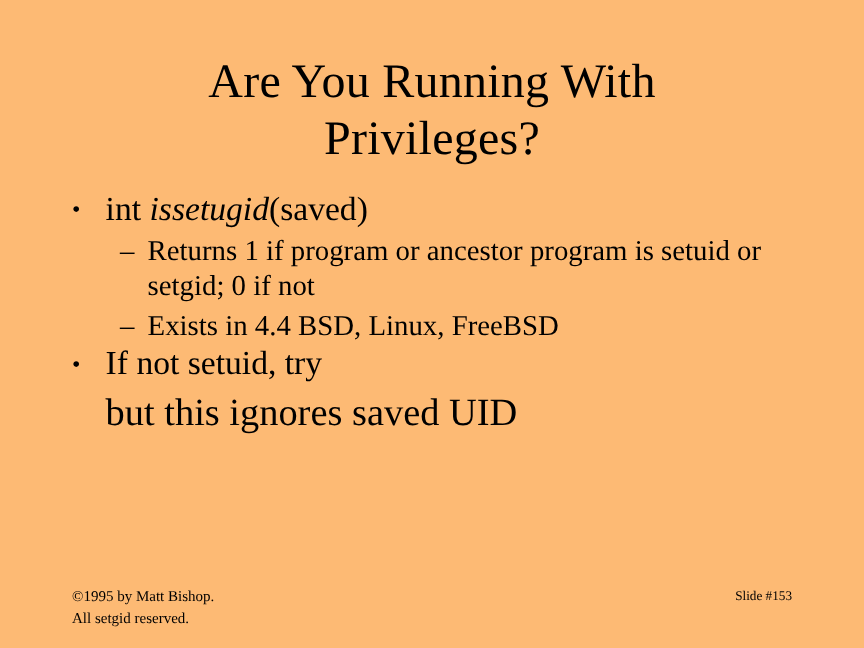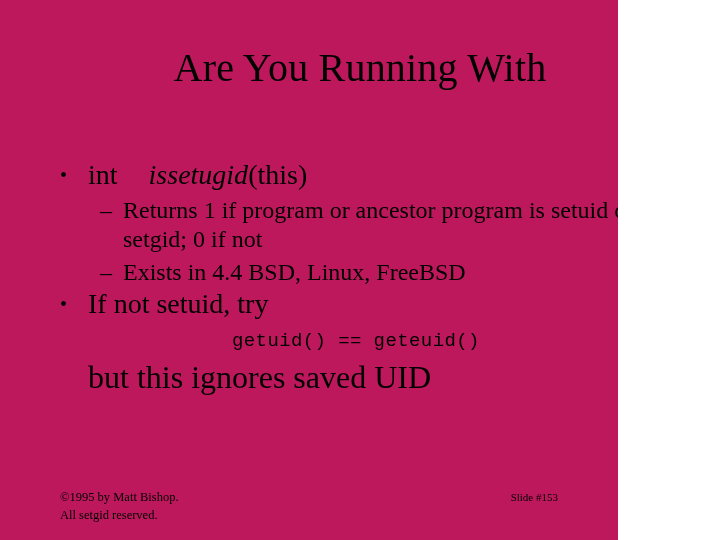--- a/index.html
+++ b/index.html
@@ -2,23 +2,23 @@
 <html><head>
 <meta charset="utf-8">
 <style>
   html, body {
     margin: 0;
     padding: 0;
     background: #ffffff;
   }
   #slide {
     position: relative;
-    width: 618px;
+    width: 720px;
     height: 540px;
-    background: #be185d;
+    background: #fdba74;
     color: #000000;
     font-family: "Liberation Serif", "DejaVu Serif", serif;
     overflow: hidden;
   }
 
   
   #title {
     position: absolute;
     left: 60px;
     top: 44px;
@@ -46,21 +46,21 @@
     line-height: 34px;
     margin-bottom: 2px;
   }
   .lvl1 > .marker {
     position: absolute;
     left: 8px;
     top: 0;
     font-size: 20px;
     line-height: 34px;
   }
-  .lvl1 .italic { font-style: italic; margin-left: 24px; }
+  .lvl1 .italic { font-style: italic; }
 
   .lvl2 {
     position: relative;
     margin-left: 48px;
     padding-left: 23px;
     font-size: 24px;
     line-height: 29px;
     margin-top: 4px;
   }
   .lvl2 > .marker {
@@ -106,45 +106,45 @@
     text-align: right;
   }
 </style>
 </head>
 <body>
 
 <div id="slide">
 
   <div id="title">
     <span class="tline">Are You Running With</span>
+    <span class="tline">Privileges?</span>
   </div>
 
   <div id="body">
 
     <div class="lvl1">
       <span class="marker">•</span>
-      <span><span>int </span><span class="italic">issetugid</span><span>(this)</span></span>
+      <span><span>int </span><span class="italic">issetugid</span><span>(saved)</span></span>
     </div>
 
     <div class="lvl2">
       <span class="marker">–</span>
       <span>Returns 1 if program or ancestor program is setuid or setgid; 0 if not</span>
     </div>
 
     <div class="lvl2">
       <span class="marker">–</span>
       <span>Exists in 4.4 BSD, Linux, FreeBSD</span>
     </div>
 
     <div class="lvl1">
       <span class="marker">•</span>
       <span>If not setuid, try</span>
     </div>
 
-    <div class="code">getuid() == geteuid()</div>
 
     <div class="plain1">but this ignores saved UID</div>
 
   </div>
 
   <div id="footer-left">
     <span>©1995 by Matt Bishop.</span>
     <span>All setgid reserved.</span>
   </div>
 

